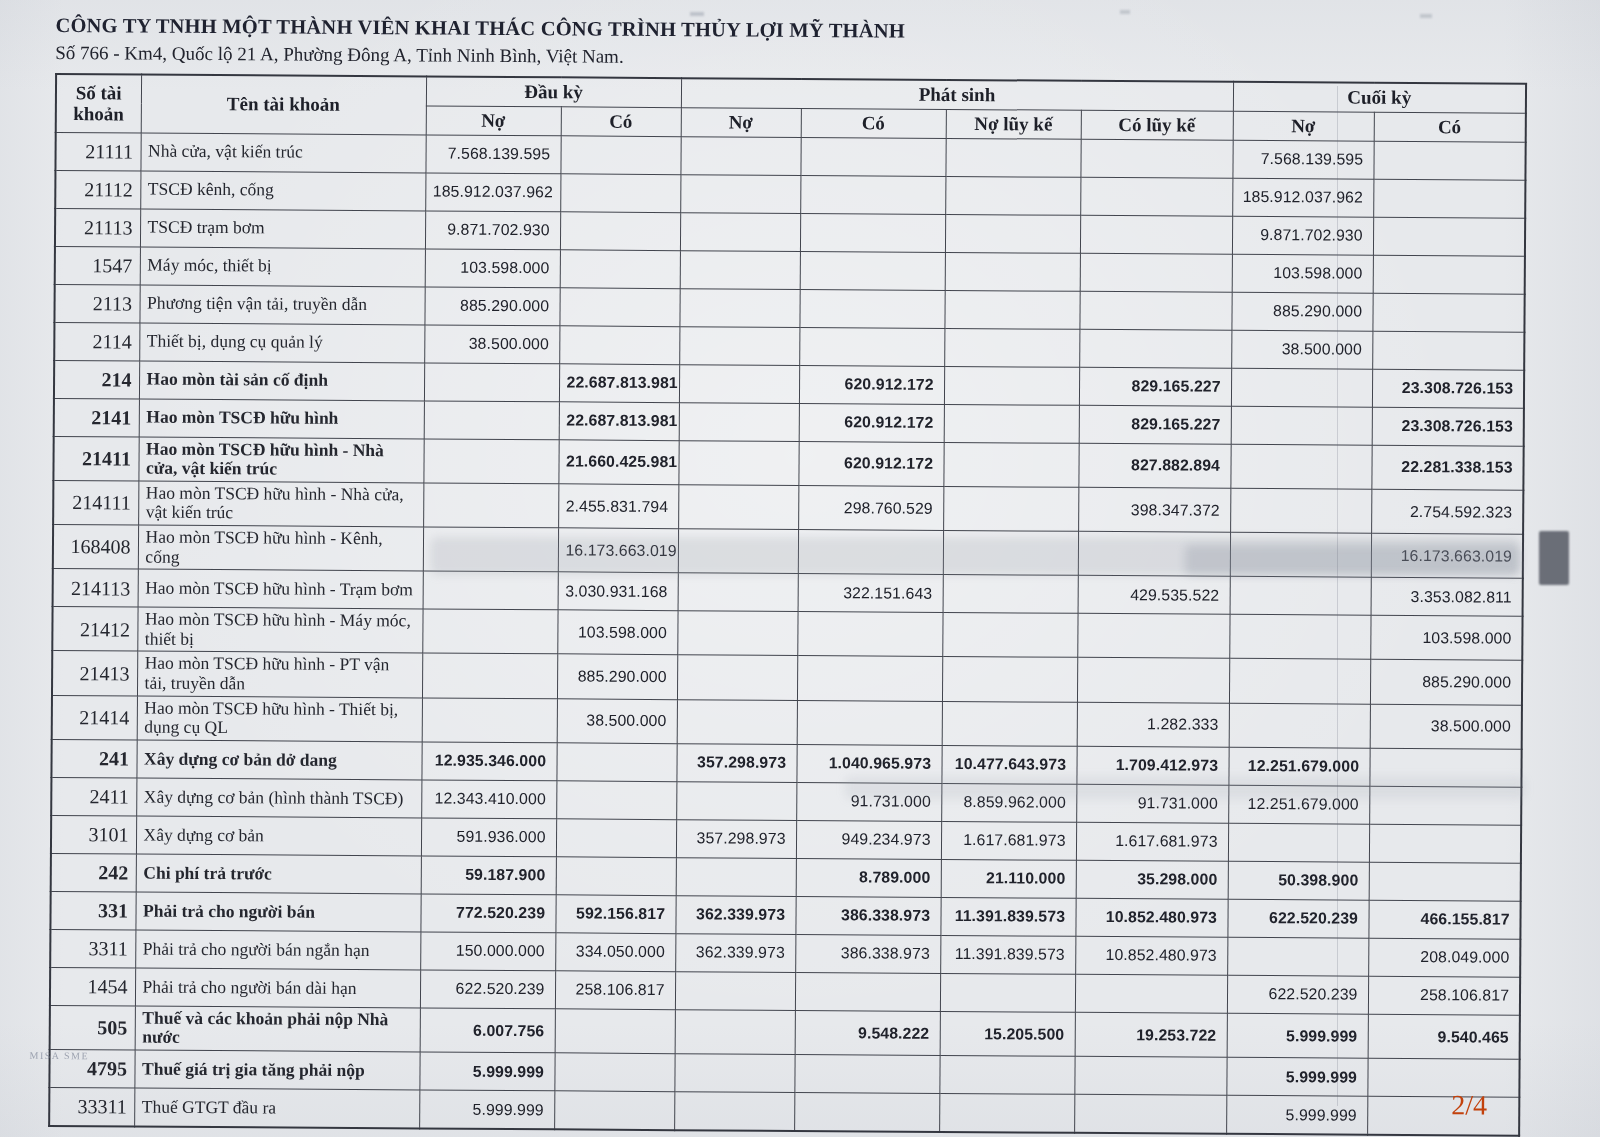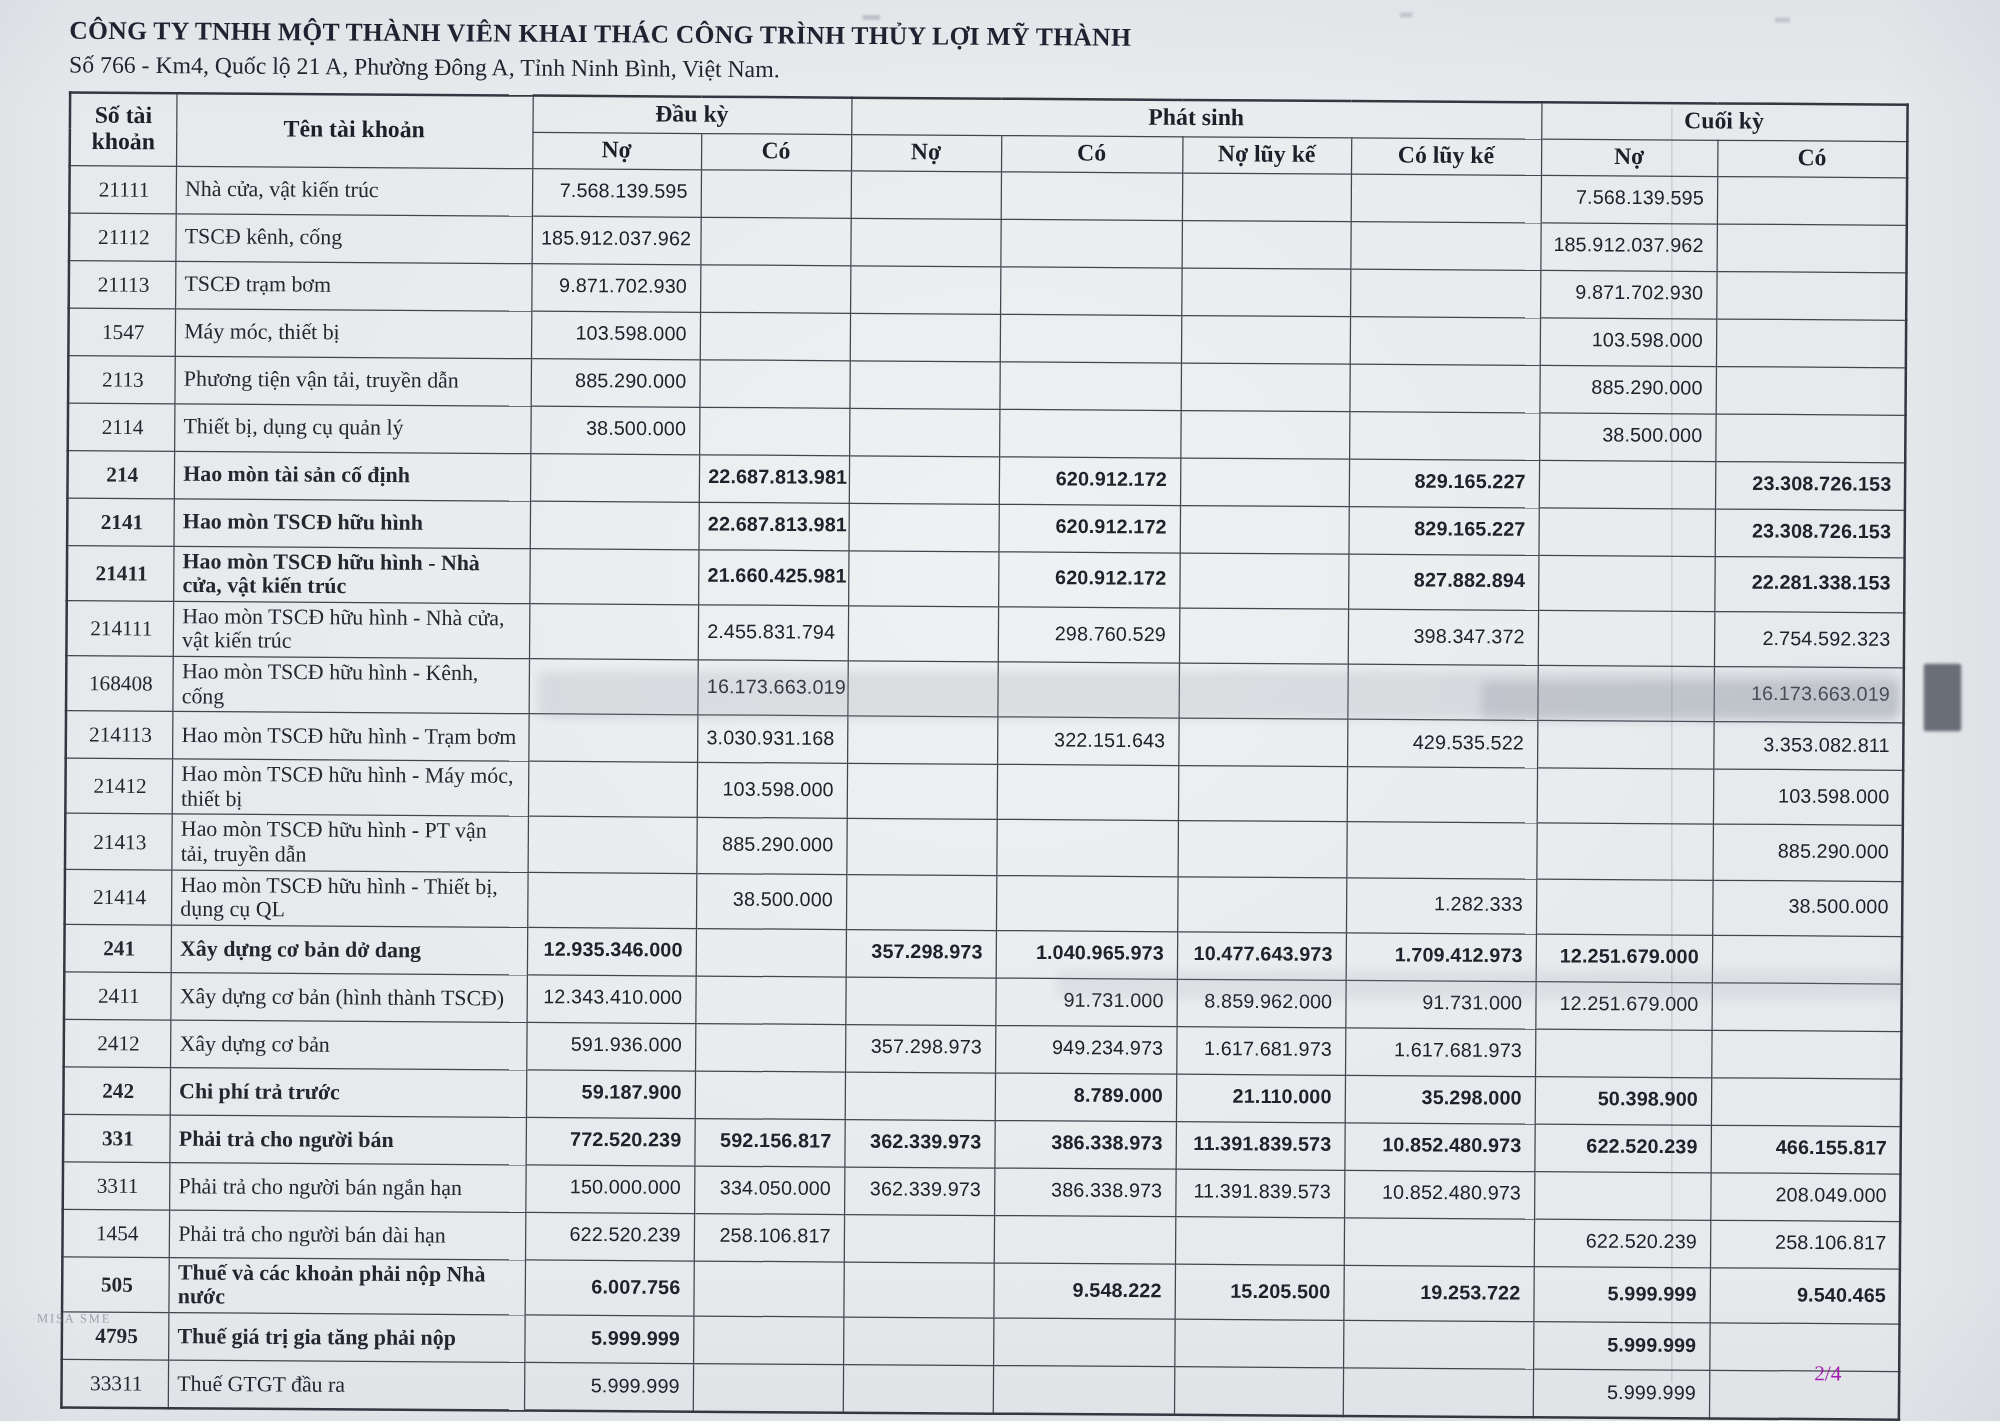--- a/index.html
+++ b/index.html
@@ -42,38 +42,38 @@
     overflow:hidden;
   }
   .tb thead th{
     font-size:19px;font-weight:bold;color:#1e2029;
     padding:3px 4px;text-align:center;line-height:1.15;
   }
   .tb tbody td{
     height:33px;padding:2px 7px;line-height:1.12;
     font-size:17.5px;vertical-align:middle;
   }
-  .tb tbody td.acct{padding-left:9px;text-align:center;font-size:17px;}
+  .tb tbody td.acct{padding-left:9px;text-align:right;font-size:20px;}
   .tb tbody td.name{text-align:left;}
   .tb tbody td.num{
     font-family:"Liberation Sans", sans-serif;
     font-size:15.8px;text-align:right;padding-right:10px;
     letter-spacing:.1px;color:#20222b;
   }
   .tb tbody tr.bold td{font-weight:bold;}
   .tb tbody tr.bold td.num{font-weight:bold;}
   .footer-watermark{
     position:absolute;left:36px;top:1050px;
     font-family:Liberation Serif, serif;
     font-size:10px;color:rgba(108,116,136,0.6);
     letter-spacing:1.5px;
   }
   .page-number{
     position:absolute;left:1458px;top:1080px;
-    font-size:17px;color:#a21caf;
+    font-size:28px;color:#c2410c;
   }
   
   .artifact{position:absolute;pointer-events:none;z-index:3;}
   .band-1{top:537px;left:430px;width:1090px;height:38px;
     background:rgba(143,149,161,0.20);filter:blur(4px);border-radius:8px;}
   .band-1b{top:545px;left:1185px;width:335px;height:30px;
     background:rgba(128,135,149,0.26);filter:blur(4px);border-radius:6px;}
   .blob-right{top:531px;left:1539px;width:30px;height:54px;
     background:#565a64;filter:blur(1.2px);opacity:.85;border-radius:2px;}
   .band-2{top:777px;left:845px;width:680px;height:22px;
@@ -327,21 +327,21 @@
           <td class="num">12.343.410.000</td>
           <td class="num"></td>
           <td class="num"></td>
           <td class="num">91.731.000</td>
           <td class="num">8.859.962.000</td>
           <td class="num">91.731.000</td>
           <td class="num">12.251.679.000</td>
           <td class="num"></td>
         </tr>
         <tr>
-          <td class="acct">2412</td>
+          <td class="acct">3101</td>
           <td class="name">Xây dựng cơ bản</td>
           <td class="num">591.936.000</td>
           <td class="num"></td>
           <td class="num">357.298.973</td>
           <td class="num">949.234.973</td>
           <td class="num">1.617.681.973</td>
           <td class="num">1.617.681.973</td>
           <td class="num"></td>
           <td class="num"></td>
         </tr>

